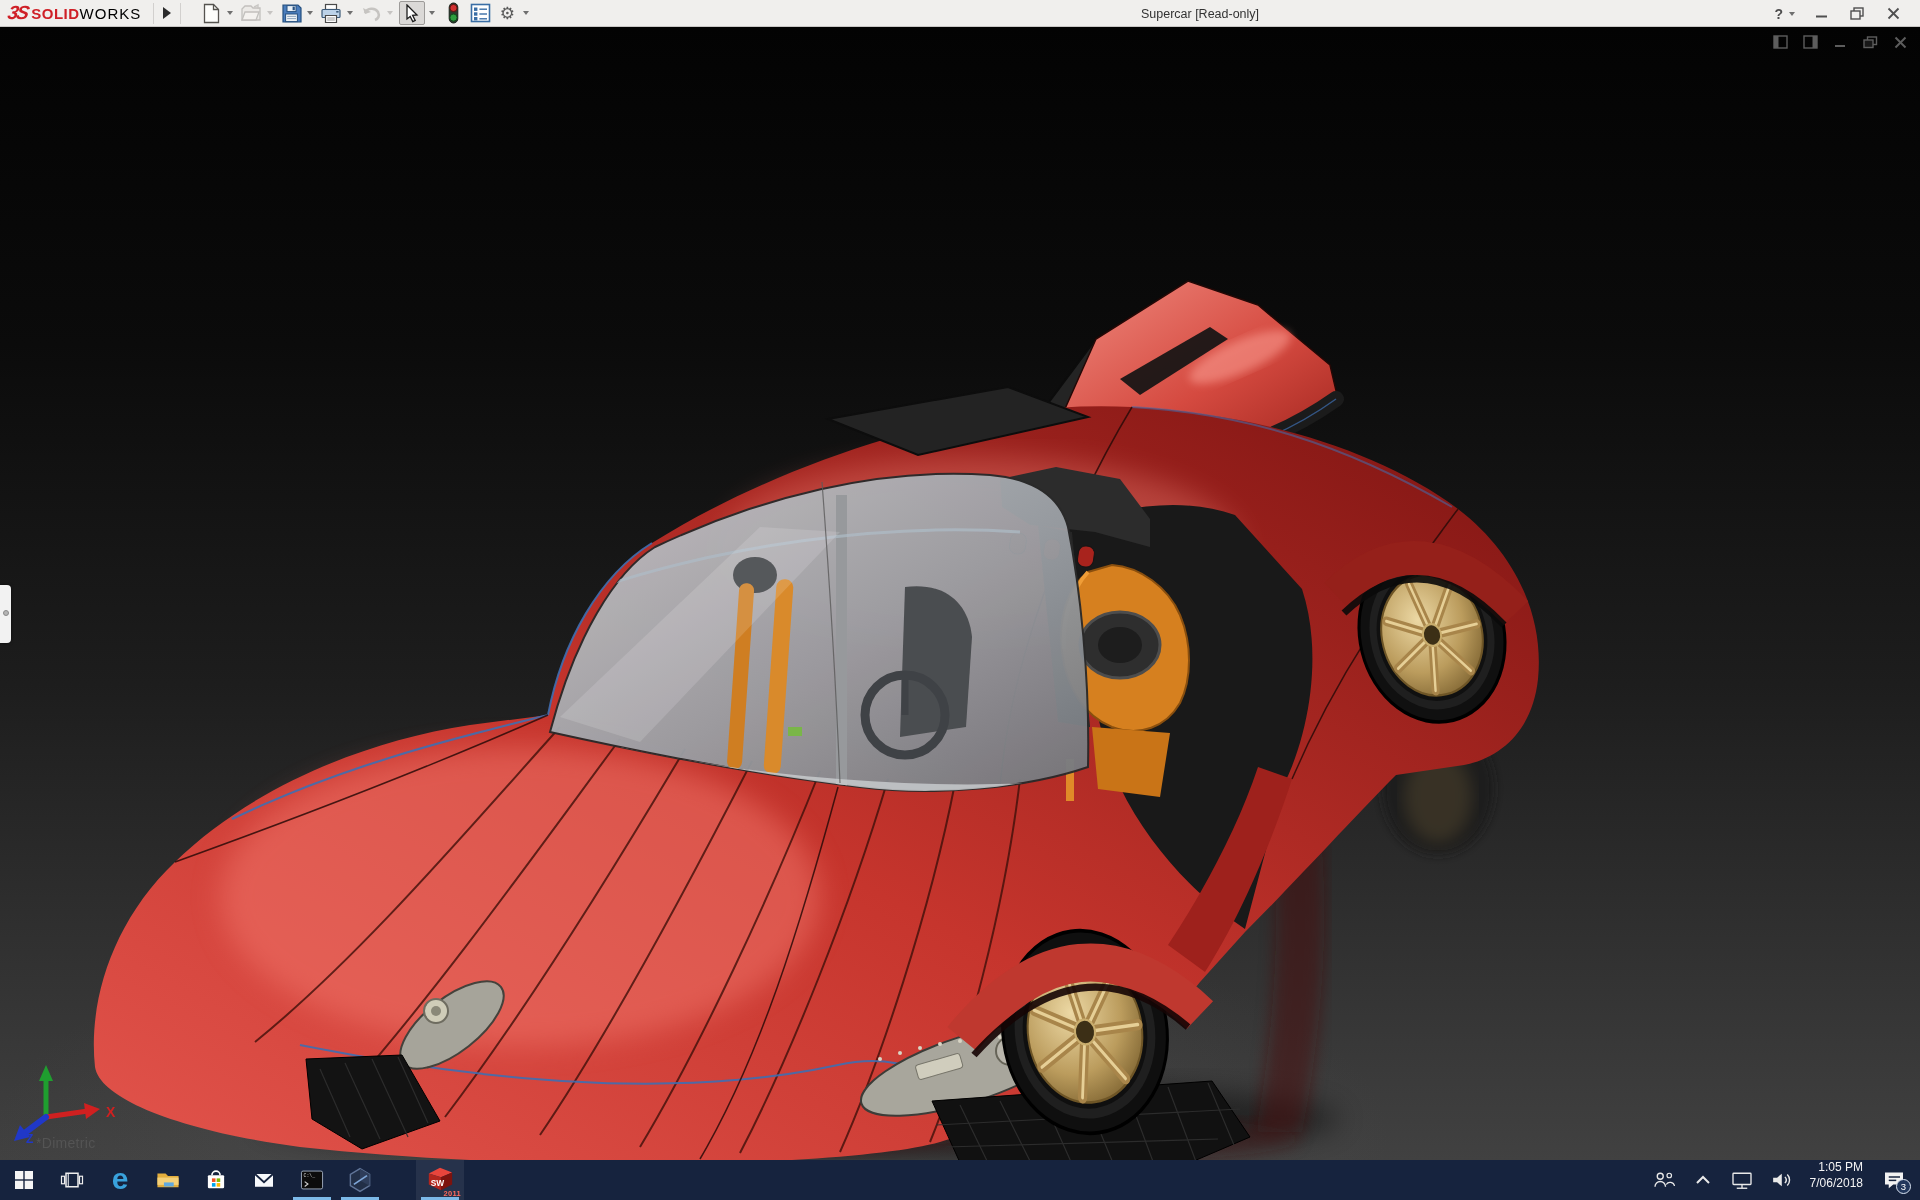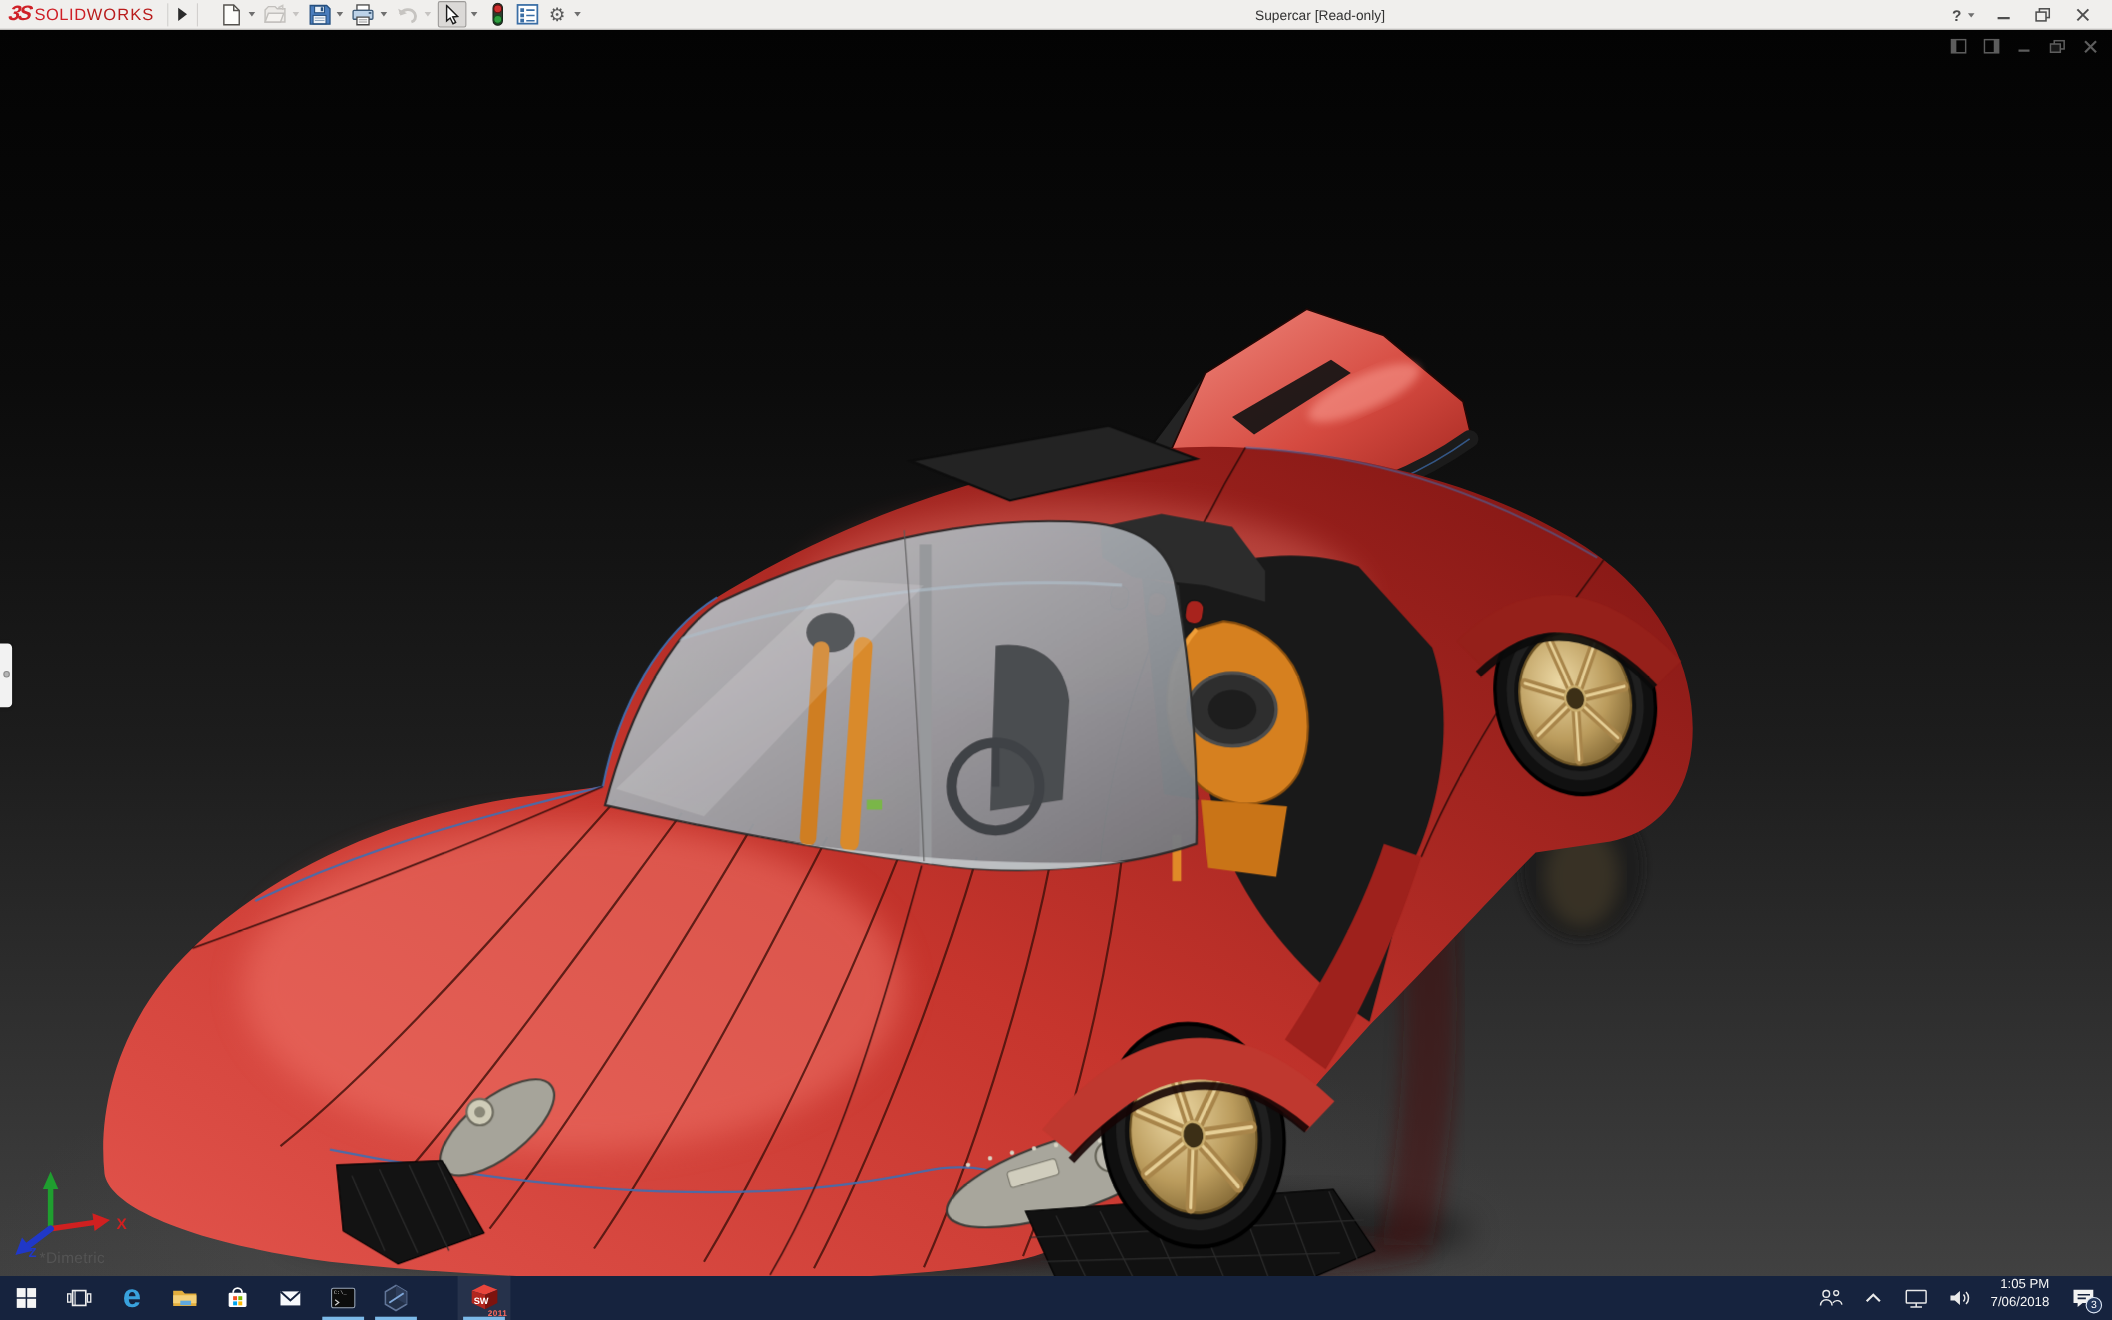--- a/index.html
+++ b/index.html
@@ -5,22 +5,22 @@
   html,body{margin:0;padding:0;background:#000;width:1920px;height:1200px;overflow:hidden;
     font-family:"Liberation Sans",sans-serif;-webkit-font-smoothing:antialiased;}
   *{box-sizing:border-box;}
 
   
   .titlebar{position:absolute;left:0;top:0;width:1920px;height:27px;
     background:var(--titlebar_bg);border-bottom:1px solid #c9c7c5;display:flex;align-items:center;z-index:30;}
   .brand{display:flex;align-items:center;height:27px;padding:0 10px 0 8px;}
   .brand-glyph{font-style:italic;font-weight:bold;font-size:19px;color:var(--brand_red);
     transform:skewX(-12deg);margin-right:4px;letter-spacing:-2px;}
-  .brand-bold{font-weight:normal;font-size:15px;color:var(--brand_red);letter-spacing:.5px;}
-  .brand-light{font-weight:normal;font-size:15px;color:#b91c1c;letter-spacing:1px;}
+  .brand-bold{font-weight:bold;font-size:15px;color:var(--brand_red);letter-spacing:.5px;}
+  .brand-light{font-weight:normal;font-size:15px;color:#000000;letter-spacing:1px;}
   .tb-sep{width:1px;height:21px;background:#d2d0ce;margin:0 2px;}
   .flyout{width:22px;height:23px;display:flex;align-items:center;justify-content:center;cursor:pointer;}
   .flyout-tri{width:0;height:0;border-top:6px solid transparent;border-bottom:6px solid transparent;border-left:8px solid #2b2b2b;}
   .tools{display:flex;align-items:center;margin-left:16px;gap:3px;height:27px;}
   .tool{width:24px;height:24px;display:flex;align-items:center;justify-content:center;}
   .caret{width:0;height:0;border-left:3.5px solid transparent;border-right:3.5px solid transparent;
     border-top:4px solid #6f6f6f;margin:0 3px 0 1px;}
   .caret.dis{border-top-color:#c6c4c2;}
   .tool.pressed{background:#dbd9d7;border:1px solid #9d9b99;border-radius:2px;width:26px;height:24px;}
   .gear-glyph{font-size:17px;color:#5a5a5a;line-height:1;}

